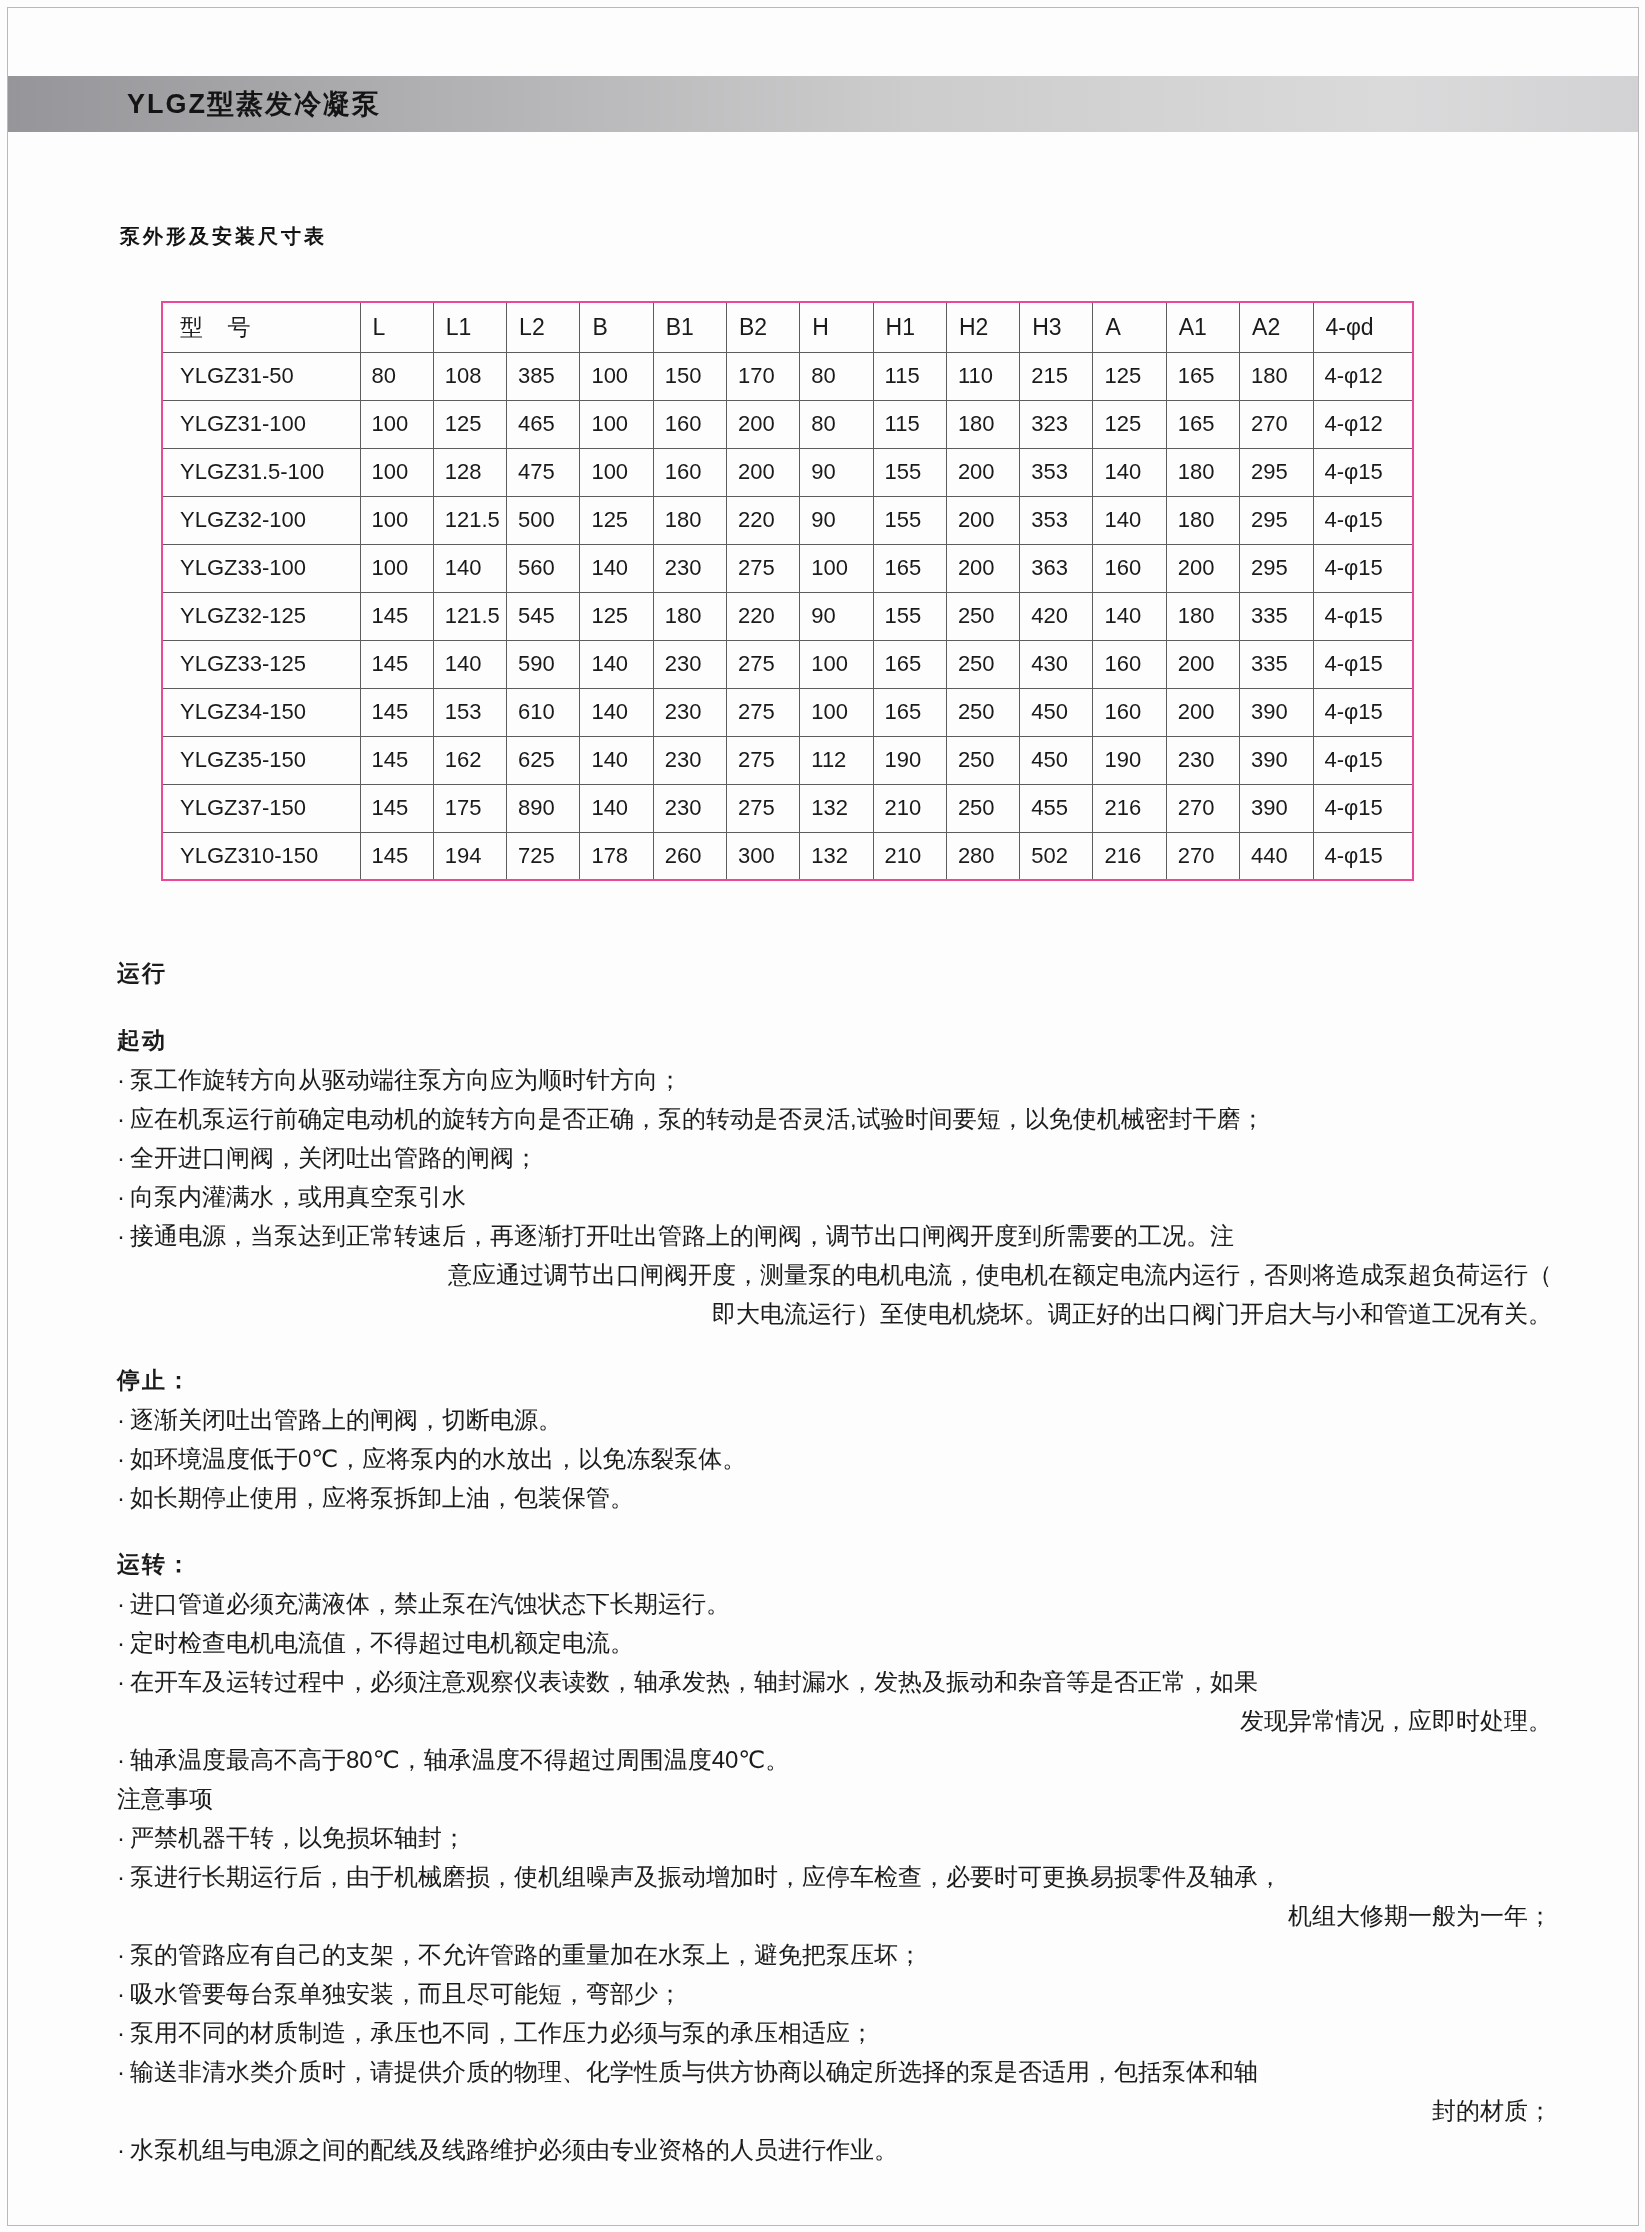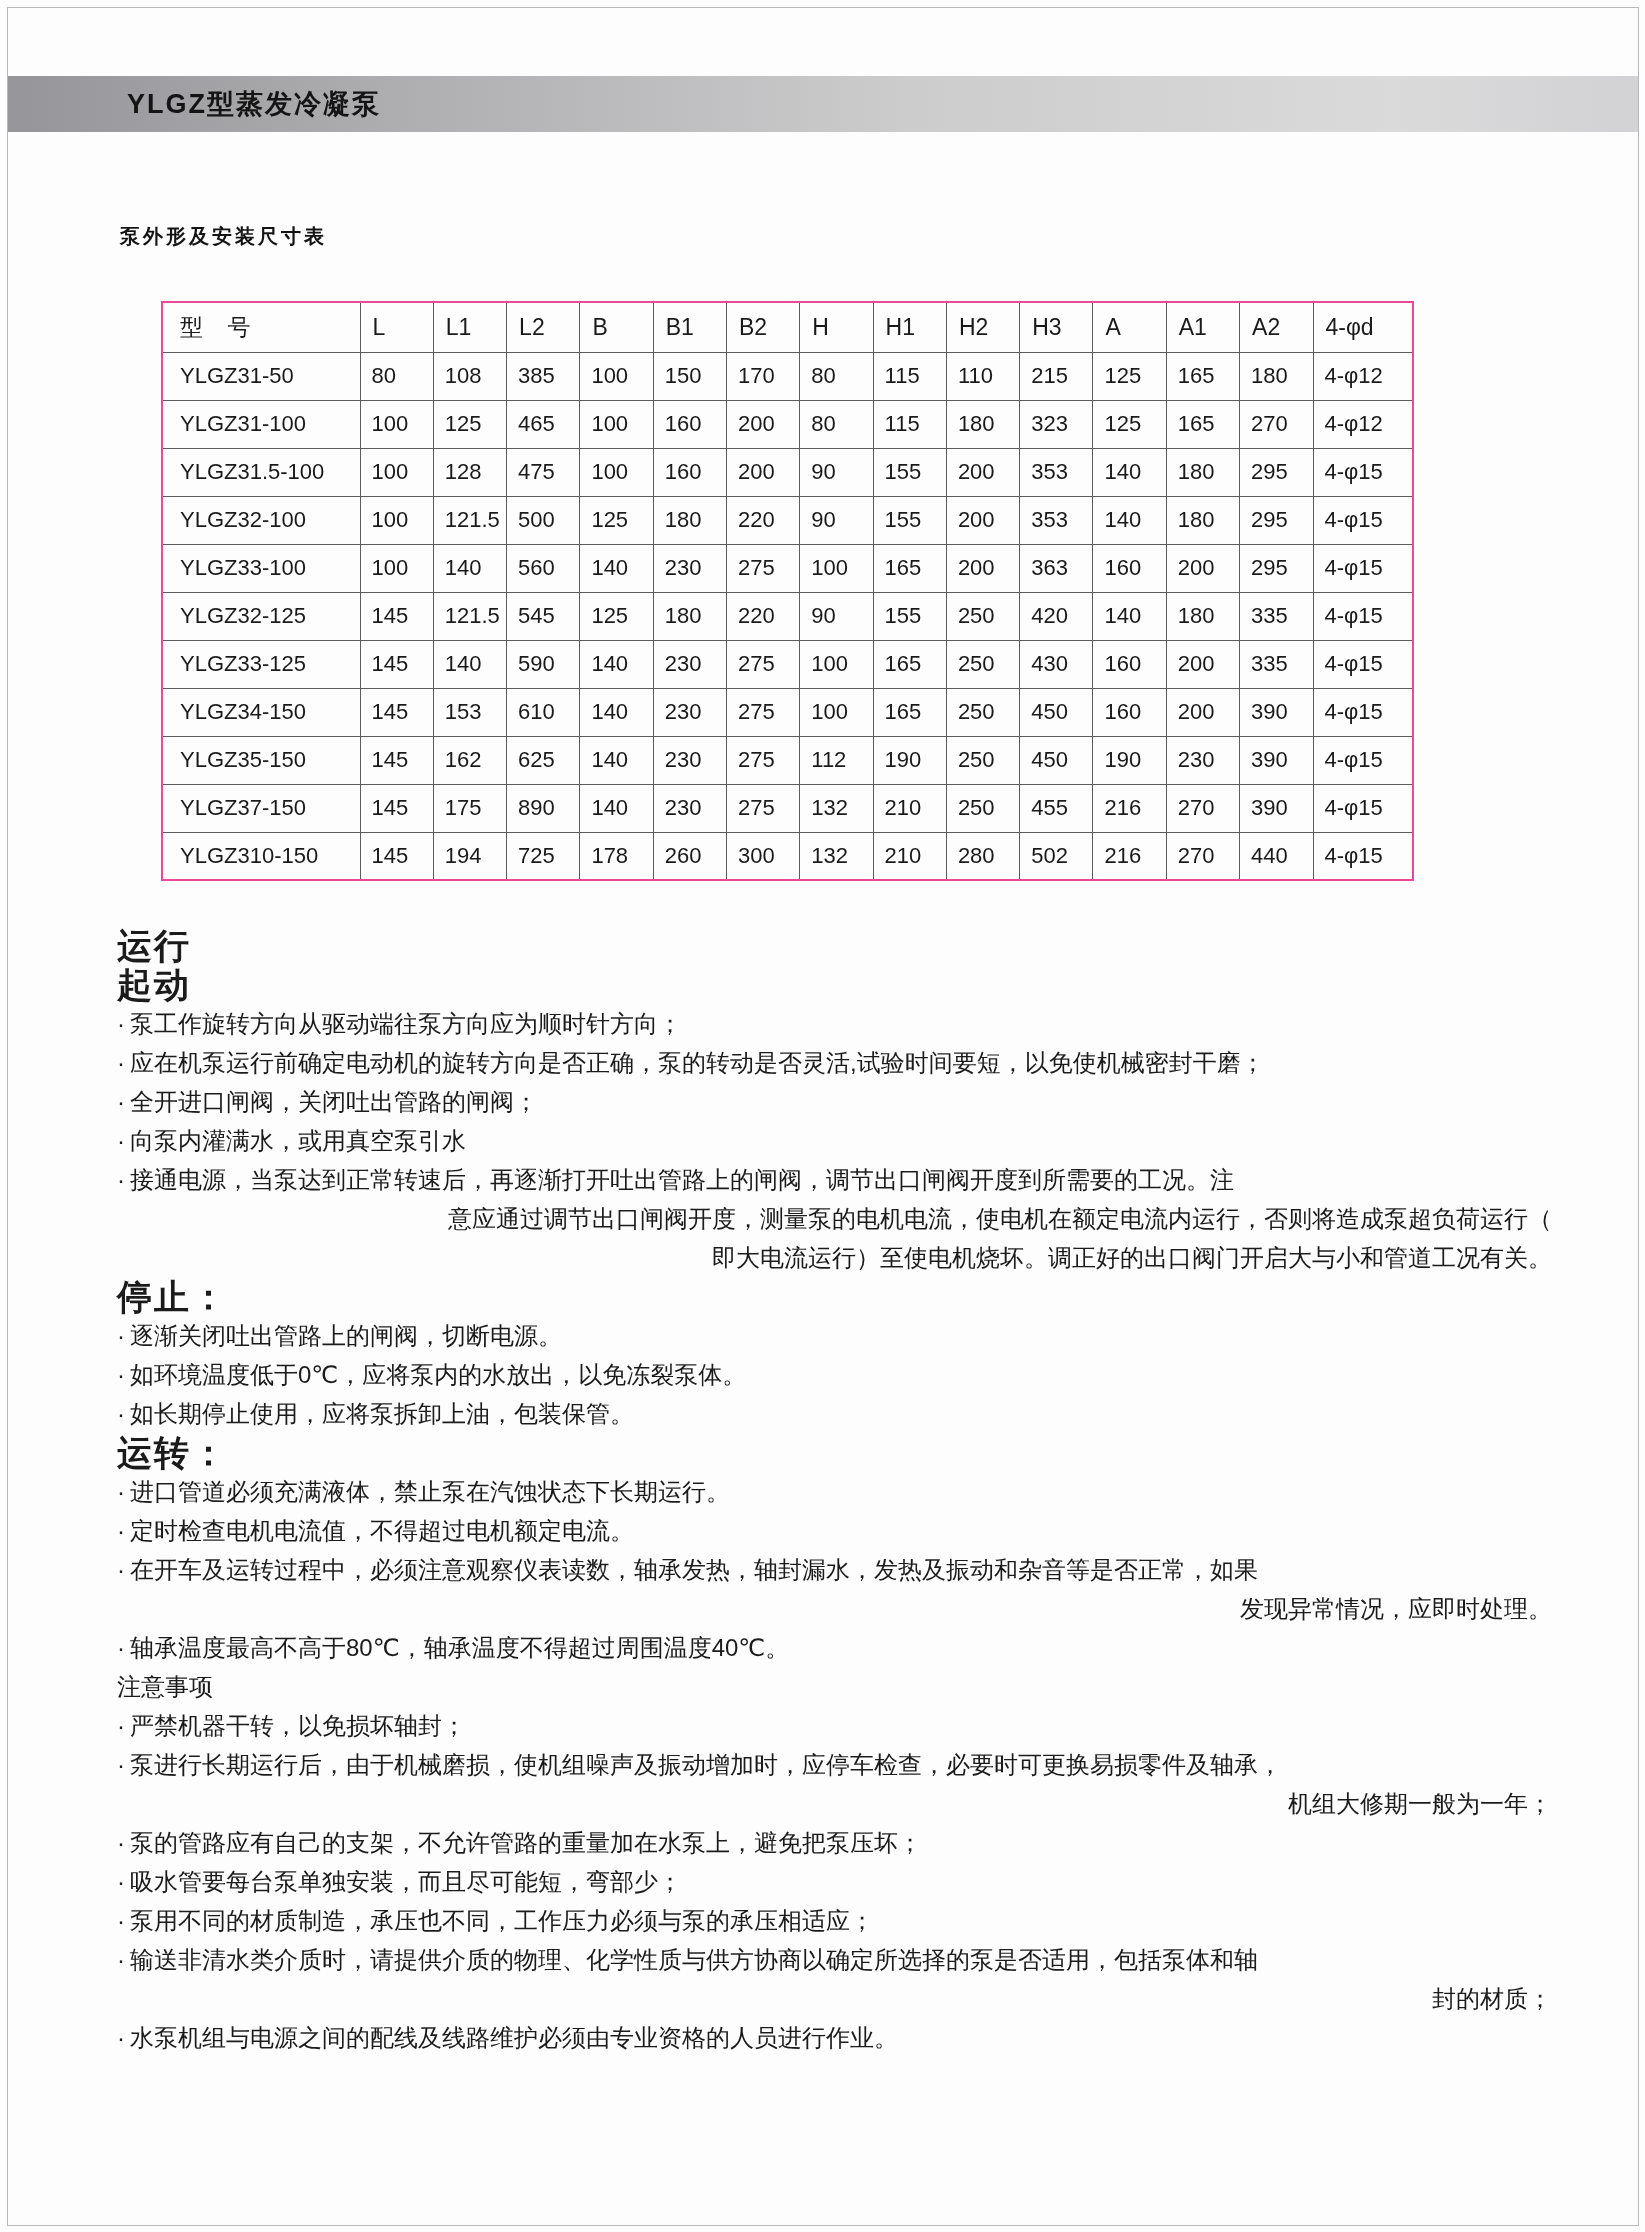--- a/index.html
+++ b/index.html
@@ -20,21 +20,21 @@
     border:2px solid #ec4899;margin-left:40px; }
   .dim-table th, .dim-table td { border:1px solid #5d5d5d; text-align:left;
     vertical-align:middle; white-space:nowrap; overflow:hidden; }
   .dim-table th { height:50px; font-size:23px; font-weight:normal; padding-left:12px; color:#1a1a1a; }
   .dim-table td { height:48px; font-size:22px; padding-left:11px; color:#1a1a1a; }
   .dim-table th:first-child, .dim-table td.model { width:198px; padding-left:17px; }
   .dim-table th:first-child { letter-spacing:9px; }
   .dim-table th:last-child { width:100px; }
   .content { position:absolute; left:117px; top:926px; width:1435px; }
   .line { line-height:39px; font-size:24px; white-space:nowrap; color:#1b1b1b; }
-  .line.h { font-size:35px; font-weight:bold; letter-spacing:2px; }
+  .line.h { font-size:23px; font-weight:bold; letter-spacing:2px;margin-top:28px; }
   .line.p { font-size:24px; }
   .line.c { padding-left:13px;text-align:right; }
   .line .marker { display:inline-block; width:13px; color:#1b1b1b; }
 </style>
 </head>
 <body>
 
 <div class="page">
   <div class="frame"></div>
 

